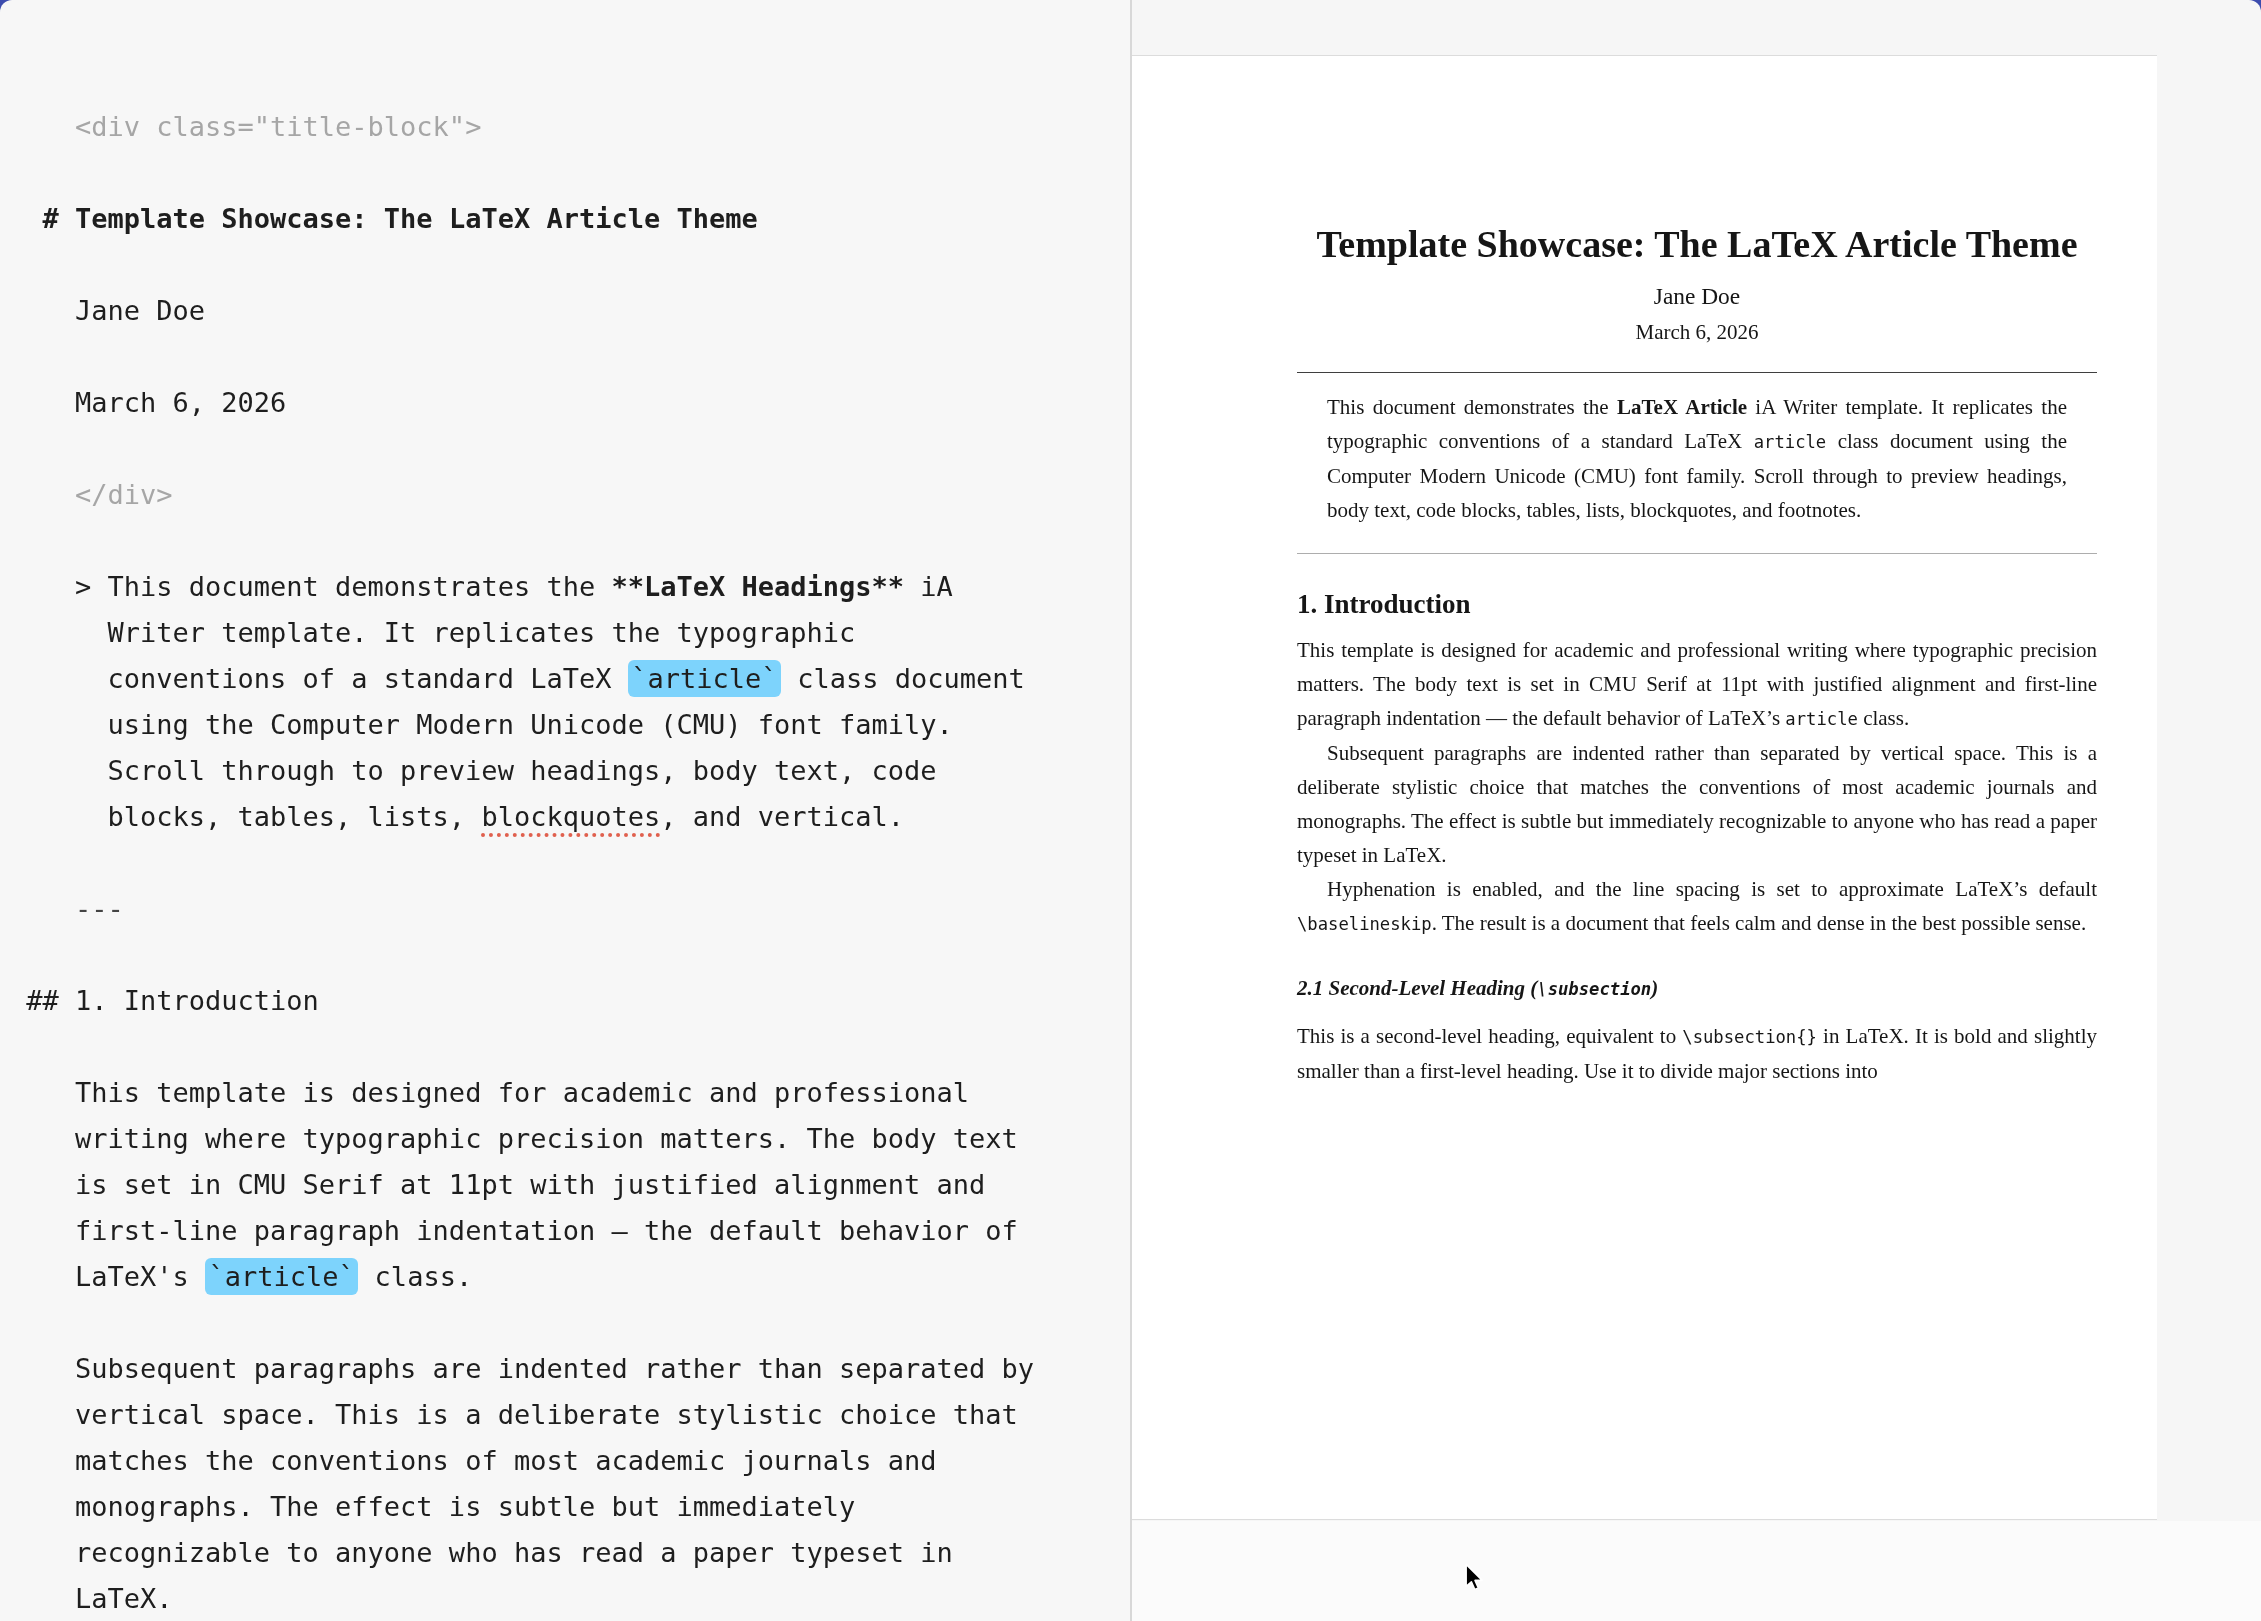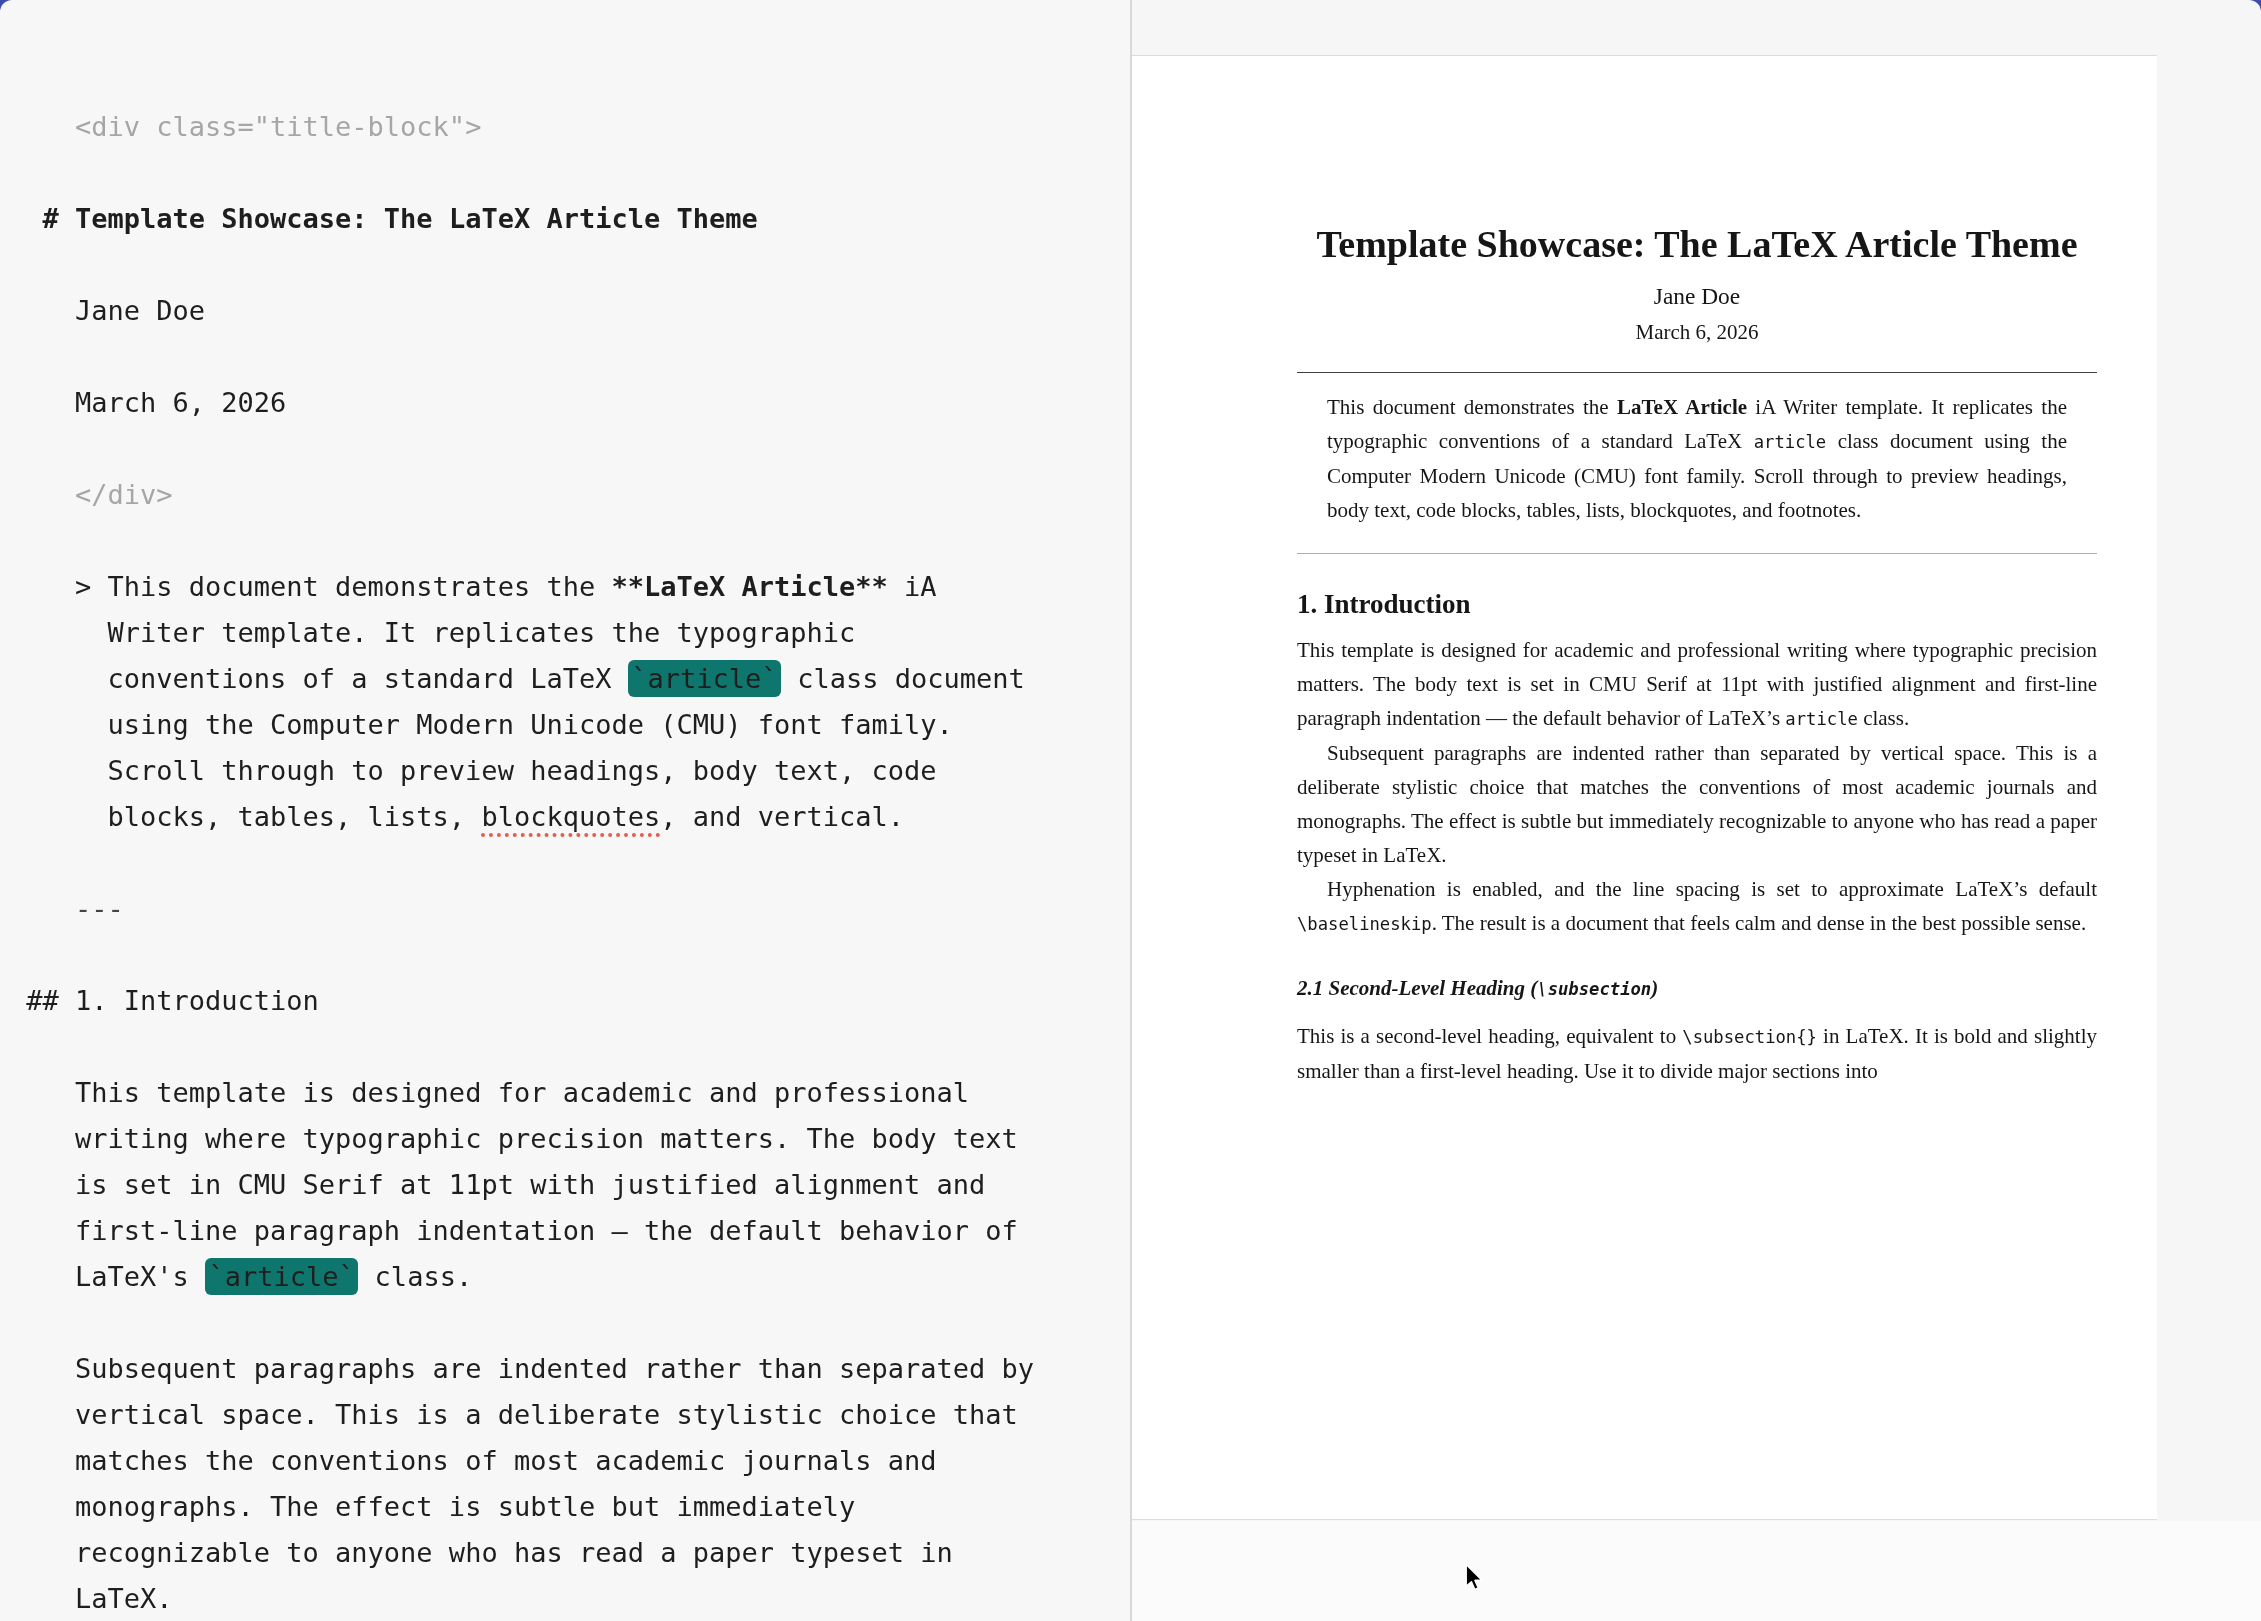--- a/index.html
+++ b/index.html
@@ -21,21 +21,21 @@
     font-size:27px;line-height:46px;color:#1e1e1e;
   }
   .ed-block{white-space:pre-wrap;margin:0 0 46px 0;}
   .ed-html{color:#a6a6a6;}
   .ed-h1{font-weight:700;text-indent:-2ch;}
   .ed-h2{font-weight:400;text-indent:-3ch;}
   .ed-quote{padding-left:2ch;text-indent:-2ch;}
   .ed-hr{color:#444;}
   .run-text{}
   .run-bold{font-weight:700;}
-  .run-code{background:#0f766e;border-radius:6px;padding:2.6px 3.5px;}
+  .run-code{background:#7dd3fc;border-radius:6px;padding:2.6px 3.5px;}
   .run-miss{
     text-decoration:underline dotted #e0604e;
     text-decoration-thickness:3.5px;text-underline-offset:7px;
   }
 
   
   .pane-divider{position:absolute;left:1130px;top:0;width:2.6px;height:1621px;background:#d8d8d8;}
 
   
   .preview-pane{
@@ -74,21 +74,21 @@
 </head>
 <body>
 
 <div class="editor-pane">
   <div class="editor-content">
       <div class="ed-html ed-block">&lt;div class="title-block"&gt;</div>
       <div class="ed-h1 ed-block"># Template Showcase: The LaTeX Article Theme</div>
       <div class="ed-p ed-block">Jane Doe</div>
       <div class="ed-p ed-block">March 6, 2026</div>
       <div class="ed-html ed-block">&lt;/div&gt;</div>
-      <div class="ed-quote ed-block"><span class="run-text">&gt; This document demonstrates the </span><span class="run-bold">**LaTeX Article**</span><span class="run-text"> iA
+      <div class="ed-quote ed-block"><span class="run-text">&gt; This document demonstrates the </span><span class="run-bold">**LaTeX Headings**</span><span class="run-text"> iA
 Writer template. It replicates the typographic
 conventions of a standard LaTeX </span><span class="run-code">`article`</span><span class="run-text"> class document
 using the Computer Modern Unicode (CMU) font family.
 Scroll through to preview headings, body text, code
 blocks, tables, lists, </span><span class="run-miss">blockquotes</span><span class="run-text">, and vertical.</span></div>
       <div class="ed-hr ed-block">---</div>
       <div class="ed-h2 ed-block">## 1. Introduction</div>
       <div class="ed-p ed-block"><span class="run-text">This template is designed for academic and professional
 writing where typographic precision matters. The body text
 is set in CMU Serif at 11pt with justified alignment and

